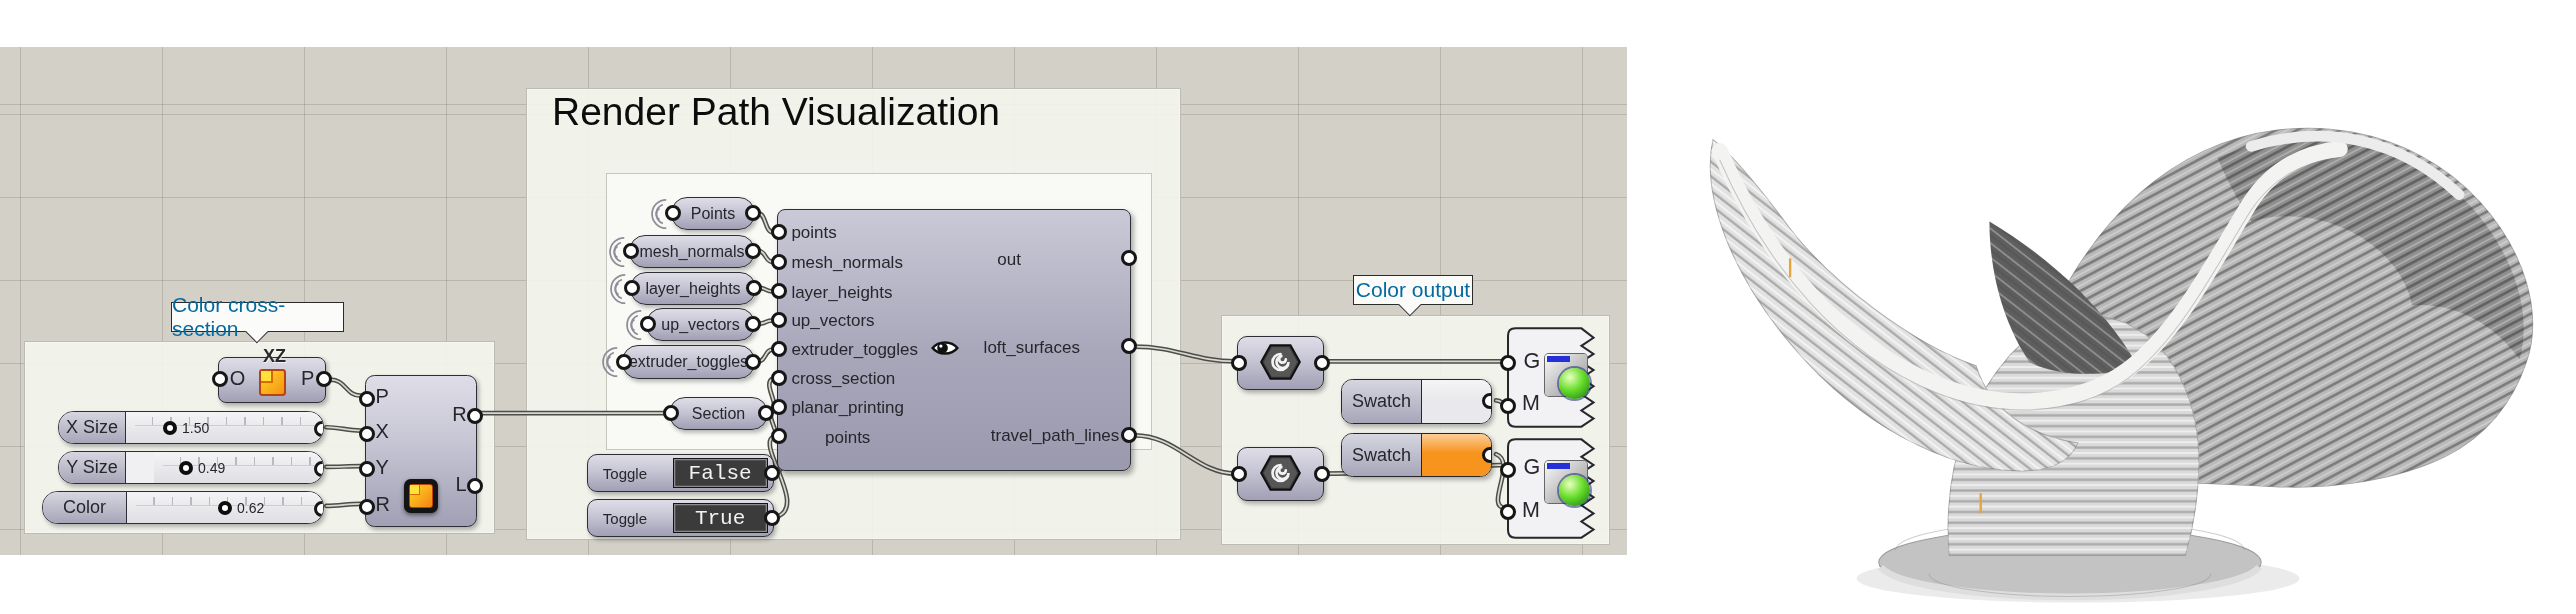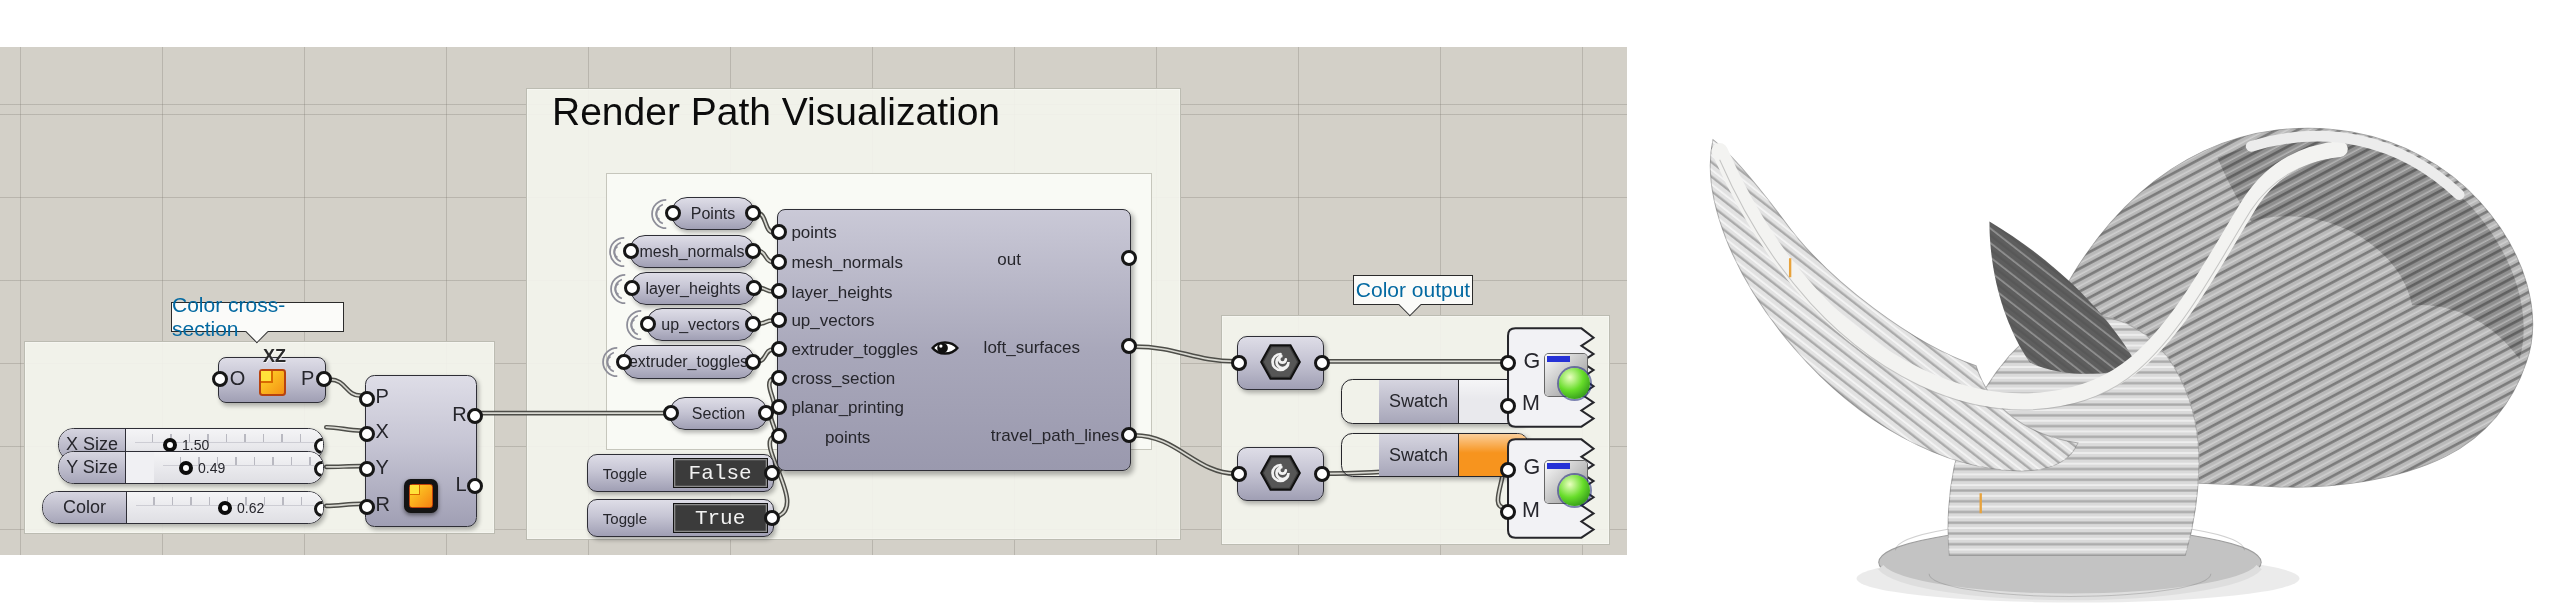--- a/index.html
+++ b/index.html
@@ -46,21 +46,21 @@
         background:#fff;border:4.7px solid #0d0d0d;}
   .sval{position:absolute;top:50%;transform:translateY(-50%);font-size:14px;}
   
   .toggle{border-radius:10px;display:flex;align-items:center;}
   .toggle .tlab{font-size:15px;margin-left:14.8px;}
   .tval{position:absolute;right:5.4px;top:3.4px;bottom:3.4px;width:93px;background:#3b3b3b;
         border:1.3px solid #141414;box-shadow:0 0 0 1.3px #8b8b8b inset;color:#f2f2f2;
         font-family:"Liberation Mono",monospace;font-size:21px;display:flex;align-items:center;justify-content:center;}
   
   .swatch{border-radius:11.4px;overflow:hidden;display:flex;border:1.7px solid #26262b;
-          box-shadow:2px 2.7px 4px rgba(0,0,0,0.28);padding-left:37px;}
+          box-shadow:2px 2.7px 4px rgba(0,0,0,0.28);}
   .swatch .lab{width:79px;flex:0 0 auto;background:linear-gradient(180deg,#d6d5e0,#a7a6b9);
           display:flex;align-items:center;justify-content:center;font-size:18px;border-right:1.7px solid #26262b;}
   .swatch .col{flex:1;position:relative;}
   .swatch .col::after{content:"";position:absolute;inset:0;
           background:linear-gradient(180deg,rgba(255,255,255,0.55),rgba(255,255,255,0) 45%);}
   
   .preview{width:101px;height:101px;}
   .pv-lab{position:absolute;font-size:21.5px;}
   .pvicon{position:absolute;width:42px;height:42px;border-radius:4px;
           background:linear-gradient(135deg,#fbfbfb,#8f8f8f);box-shadow:0 0 0 1px #666;}
@@ -150,21 +150,21 @@
 
     <div class="node comp" style="left:218px;top:310px;width:106px;height:44px;border-radius:8px;">
       <span class="xz-tag">XZ</span>
       <span class="lett" style="left:10.7px;top:9.4px;">O</span>
       <span class="lett" style="right:10.7px;top:9.4px;">P</span>
       <span class="plane-icon" style="left:40px;top:10.7px;"></span>
       <span class="nub" style="left:-6.7px;top:13.4px;"></span>
       <span class="nub" style="right:-6.7px;top:13.4px;"></span>
     </div>
 
-    <div class="node slider" style="left:58px;top:364px;width:264px;height:31px;margin-top:17px;">
+    <div class="node slider" style="left:58px;top:364px;width:264px;height:31px;">
       <div class="lab" style="width:66px;">X Size</div>
       <div class="track">
         <div class="ticks"></div>
         <div class="axis"></div>
         <span class="knob" style="left:37px;"></span>
         <span class="sval" style="left:56px;">1.50</span>
       </div>
       <span class="nub" style="right:-6.7px;top:8.7px;"></span>
     </div>
 

